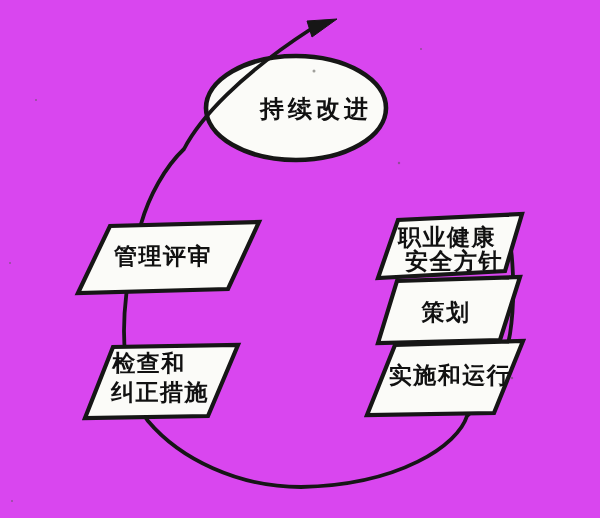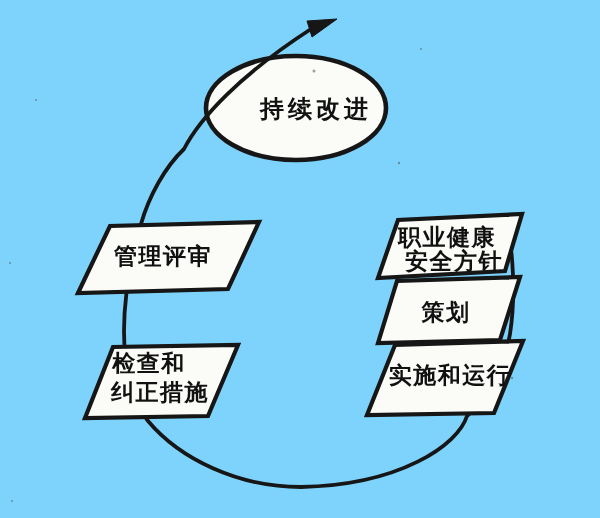--- a/index.html
+++ b/index.html
@@ -4,21 +4,21 @@
 <style>
   html, body {
     margin: 0;
     padding: 0;
     background: #ffffff;
   }
   .page {
     position: relative;
     width: 600px;
     height: 518px;
-    background: #7dd3fc;
+    background: #d946ef;
     overflow: hidden;
     font-family: "Liberation Serif", "DejaVu Serif", serif;
     text-align: center;
   }
   svg { display: block; }
   .shape {
     fill: #fbfbf8;
     stroke: #161616;
     stroke-width: 4.2;
     stroke-linejoin: miter;

